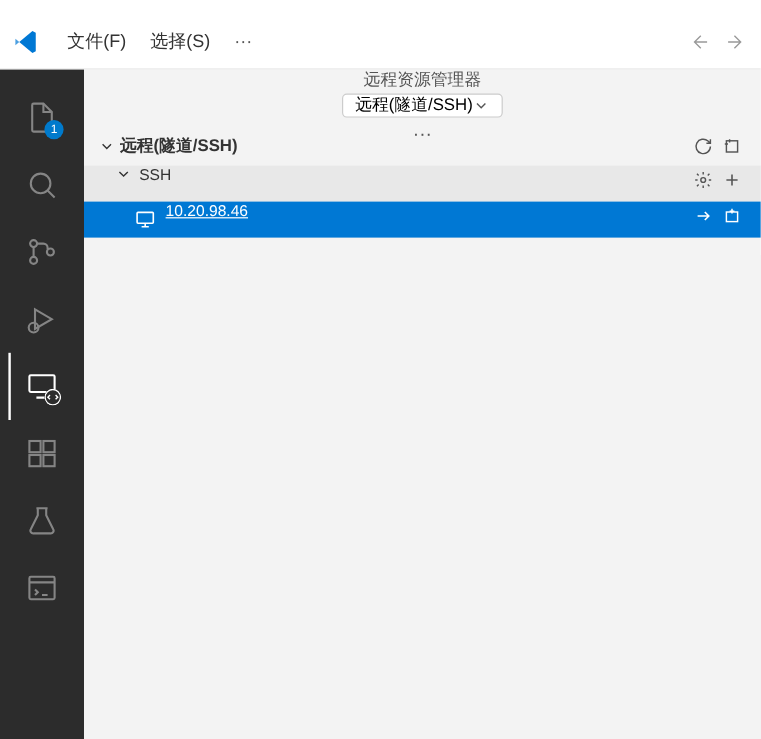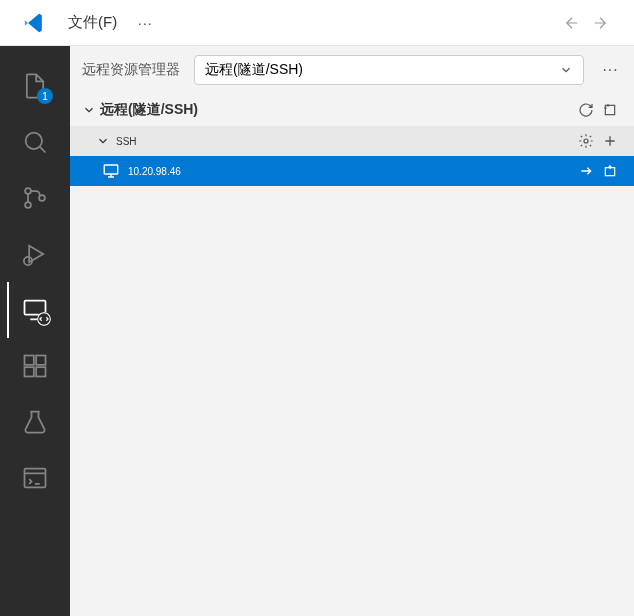--- a/index.html
+++ b/index.html
@@ -1,67 +1,68 @@
 <!DOCTYPE html>
 <html><head>
   <meta charset="utf-8">
   <style>
     * { margin: 0; padding: 0; box-sizing: border-box; font-family: -apple-system, "Segoe UI", "Microsoft YaHei", sans-serif; }
     body { width: 634px; height: 616px; display: flex; flex-direction: column; background: #fff; overflow: hidden; }
     
-    .titlebar { height: 46px; background: #fff; display: flex; align-items: center; padding: 0 20px; border-bottom: 1px solid #e5e5e5; }
+    .titlebar { height: 46px; background: #fff; display: flex; align-items: center; padding: 0 8px; border-bottom: 1px solid #e5e5e5; margin-top: 12px; }
     .titlebar .logo { width: 28px; height: 28px; display: flex; align-items: center; justify-content: center; margin-right: 10px; }
     .titlebar .menu-item { padding: 4px 10px; font-size: 15px; color: #333; cursor: pointer; border-radius: 4px; }
     .titlebar .ellipsis { padding: 4px 10px; color: #555; font-size: 15px; cursor: pointer; }
     .titlebar .spacer { flex: 1; }
     .titlebar .nav-arrow { width: 28px; height: 28px; display: flex; align-items: center; justify-content: center; color: #999; cursor: pointer; }
     
     .main { flex: 1; display: flex; }
     
     .activitybar { width: 70px; background: #2c2c2c; display: flex; flex-direction: column; align-items: center; padding-top: 12px; }
     .activitybar .icon-btn { width: 56px; height: 56px; display: flex; align-items: center; justify-content: center; color: #858585; cursor: pointer; position: relative; }
     .activitybar .icon-btn.active { color: #fff; }
     .activitybar .icon-btn.active::before { content: ""; position: absolute; left: 0; top: 0; bottom: 0; width: 2px; background: #fff; }
     .activitybar .badge { position: absolute; bottom: 10px; right: 10px; background: #007acc; color: #fff; font-size: 10px; min-width: 16px; height: 16px; border-radius: 8px; display: flex; align-items: center; justify-content: center; padding: 0 4px; }
     
     .sidebar { flex: 1; background: #f3f3f3; display: flex; flex-direction: column; }
-    .sidebar-header { height: 48px; display: flex; align-items: center; padding: 0 12px; gap: 14px; }
+    .sidebar-header { height: 48px; display: flex; align-items: center; padding: 0 12px; gap: 2px; flex-direction: column; }
     .sidebar-title { font-size: 14px; color: #555; flex-shrink: 0; }
     .dropdown { flex: 1; background: #fff; border: 1px solid #ccc; border-radius: 4px; height: 30px; display: flex; align-items: center; padding: 0 10px; font-size: 14px; justify-content: space-between; cursor: pointer; }
     .header-more { color: #555; cursor: pointer; padding: 4px; }
     
     .section-header { height: 32px; display: flex; align-items: center; padding: 0 12px; font-size: 14px; font-weight: 600; color: #333; }
     .section-header .chev { margin-right: 4px; }
     .section-header .label { flex: 1; }
     .section-header .action { width: 24px; height: 24px; display: flex; align-items: center; justify-content: center; color: #555; cursor: pointer; }
     
-    .tree-row { height: 30px; display: flex; align-items: center; padding: 0 12px 0 26px; font-size: 10px; color: #333; }
+    .tree-row { height: 30px; display: flex; padding: 0 12px 0 26px; font-size: 13px; color: #333; }
     .tree-row.hover { background: #e8e8e8; }
     .tree-row.selected { background: #0078d4; color: #fff; }
     .tree-row .chev { margin-right: 6px; }
     .tree-row .icon { margin-right: 8px; display: flex; align-items: center; }
     .tree-row .label { flex: 1; }
     .tree-row .action { width: 24px; height: 24px; display: flex; align-items: center; justify-content: center; cursor: pointer; }
     .tree-row.selected .action { color: #fff; }
     .tree-row.hover .action { color: #555; }
-    .indent-1 { padding-left: 32px; }
+    .indent-1 { padding-left: 42px; text-decoration: underline; }
     
     svg { display: block; }
   </style>
 </head>
 <body>
 
 <div class="titlebar">
   <div class="logo">
     <svg width="22" height="22" viewBox="0 0 24 24">
         <path fill="#0078d4" d="M17.5 2l-12 10 12 10 3-1.5V3.5z"></path>
         <path fill="#0078d4" opacity="0.7" d="M5.5 12L2 9v6z"></path>
       </svg>
   </div>
   <div class="menu-item">文件(F)</div>
+  <div class="menu-item">选择(S)</div>
   <div class="ellipsis">···</div>
   <div class="spacer"></div>
   <div class="nav-arrow">
     <svg width="18" height="18" viewBox="0 0 24 24" fill="none" stroke="currentColor" stroke-width="1.5">
         <path d="M19 12H5m7-7l-7 7 7 7"></path>
       </svg>
   </div>
   <div class="nav-arrow">
     <svg width="18" height="18" viewBox="0 0 24 24" fill="none" stroke="currentColor" stroke-width="1.5">
         <path d="M5 12h14m-7-7l7 7-7 7"></path>

